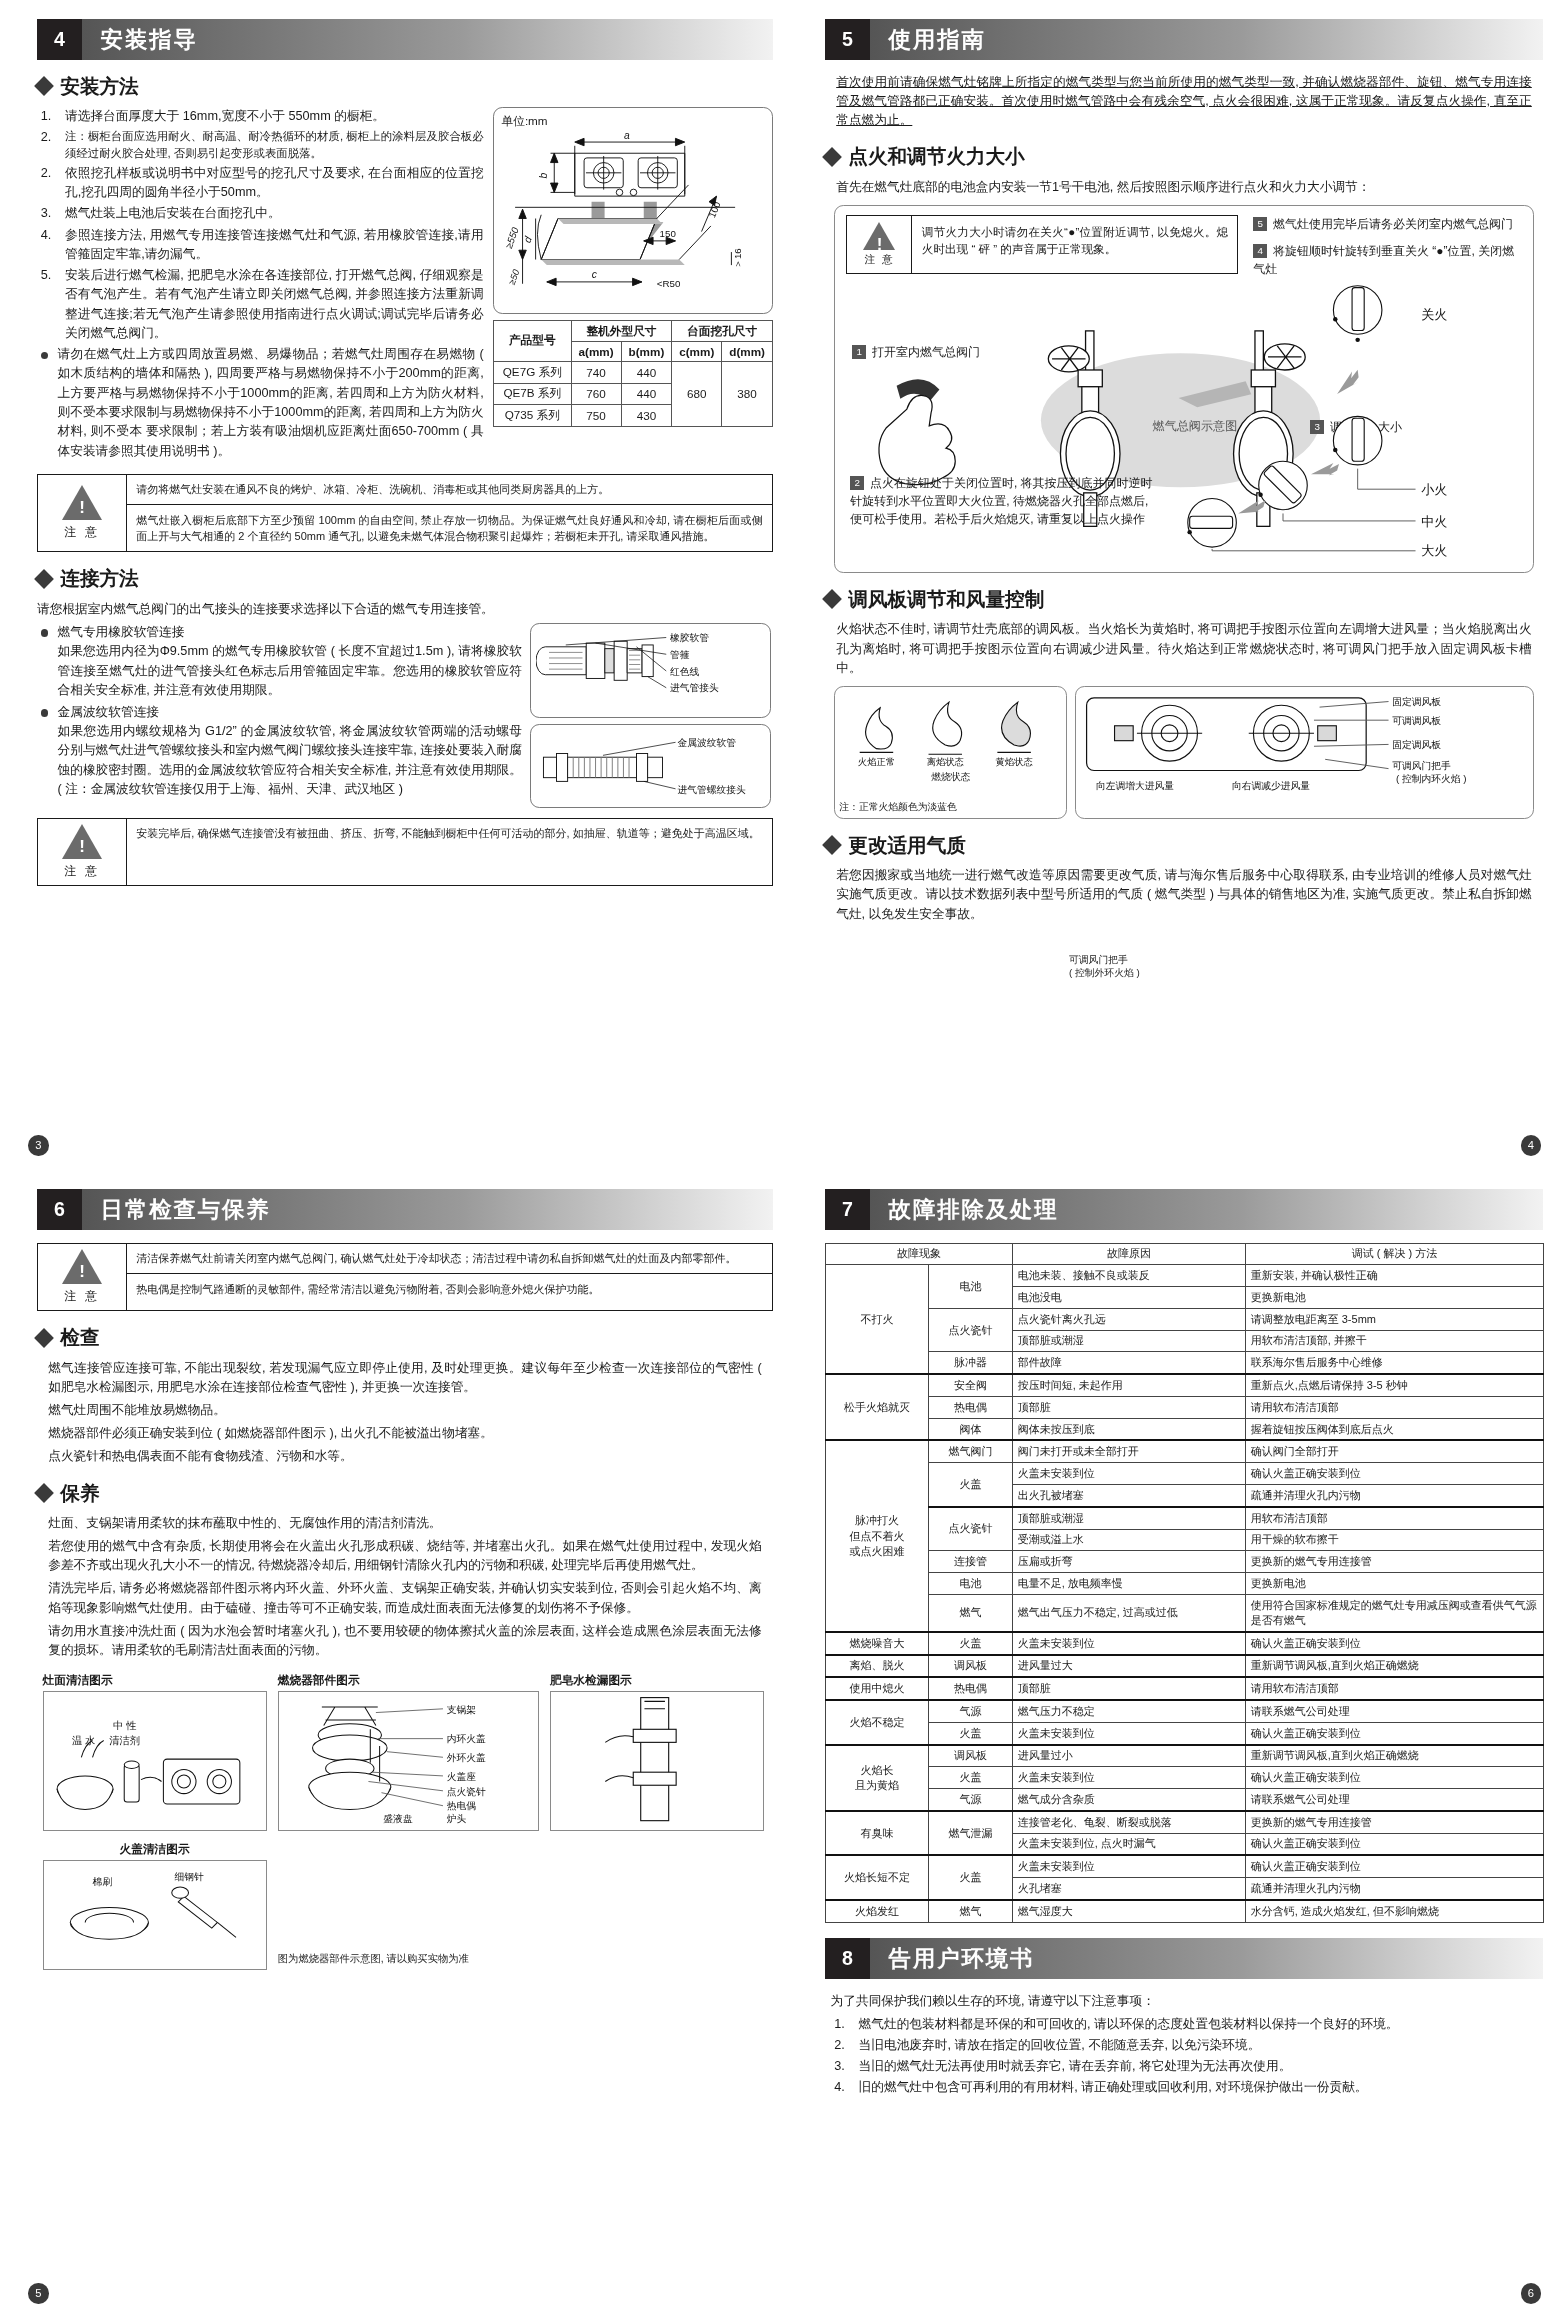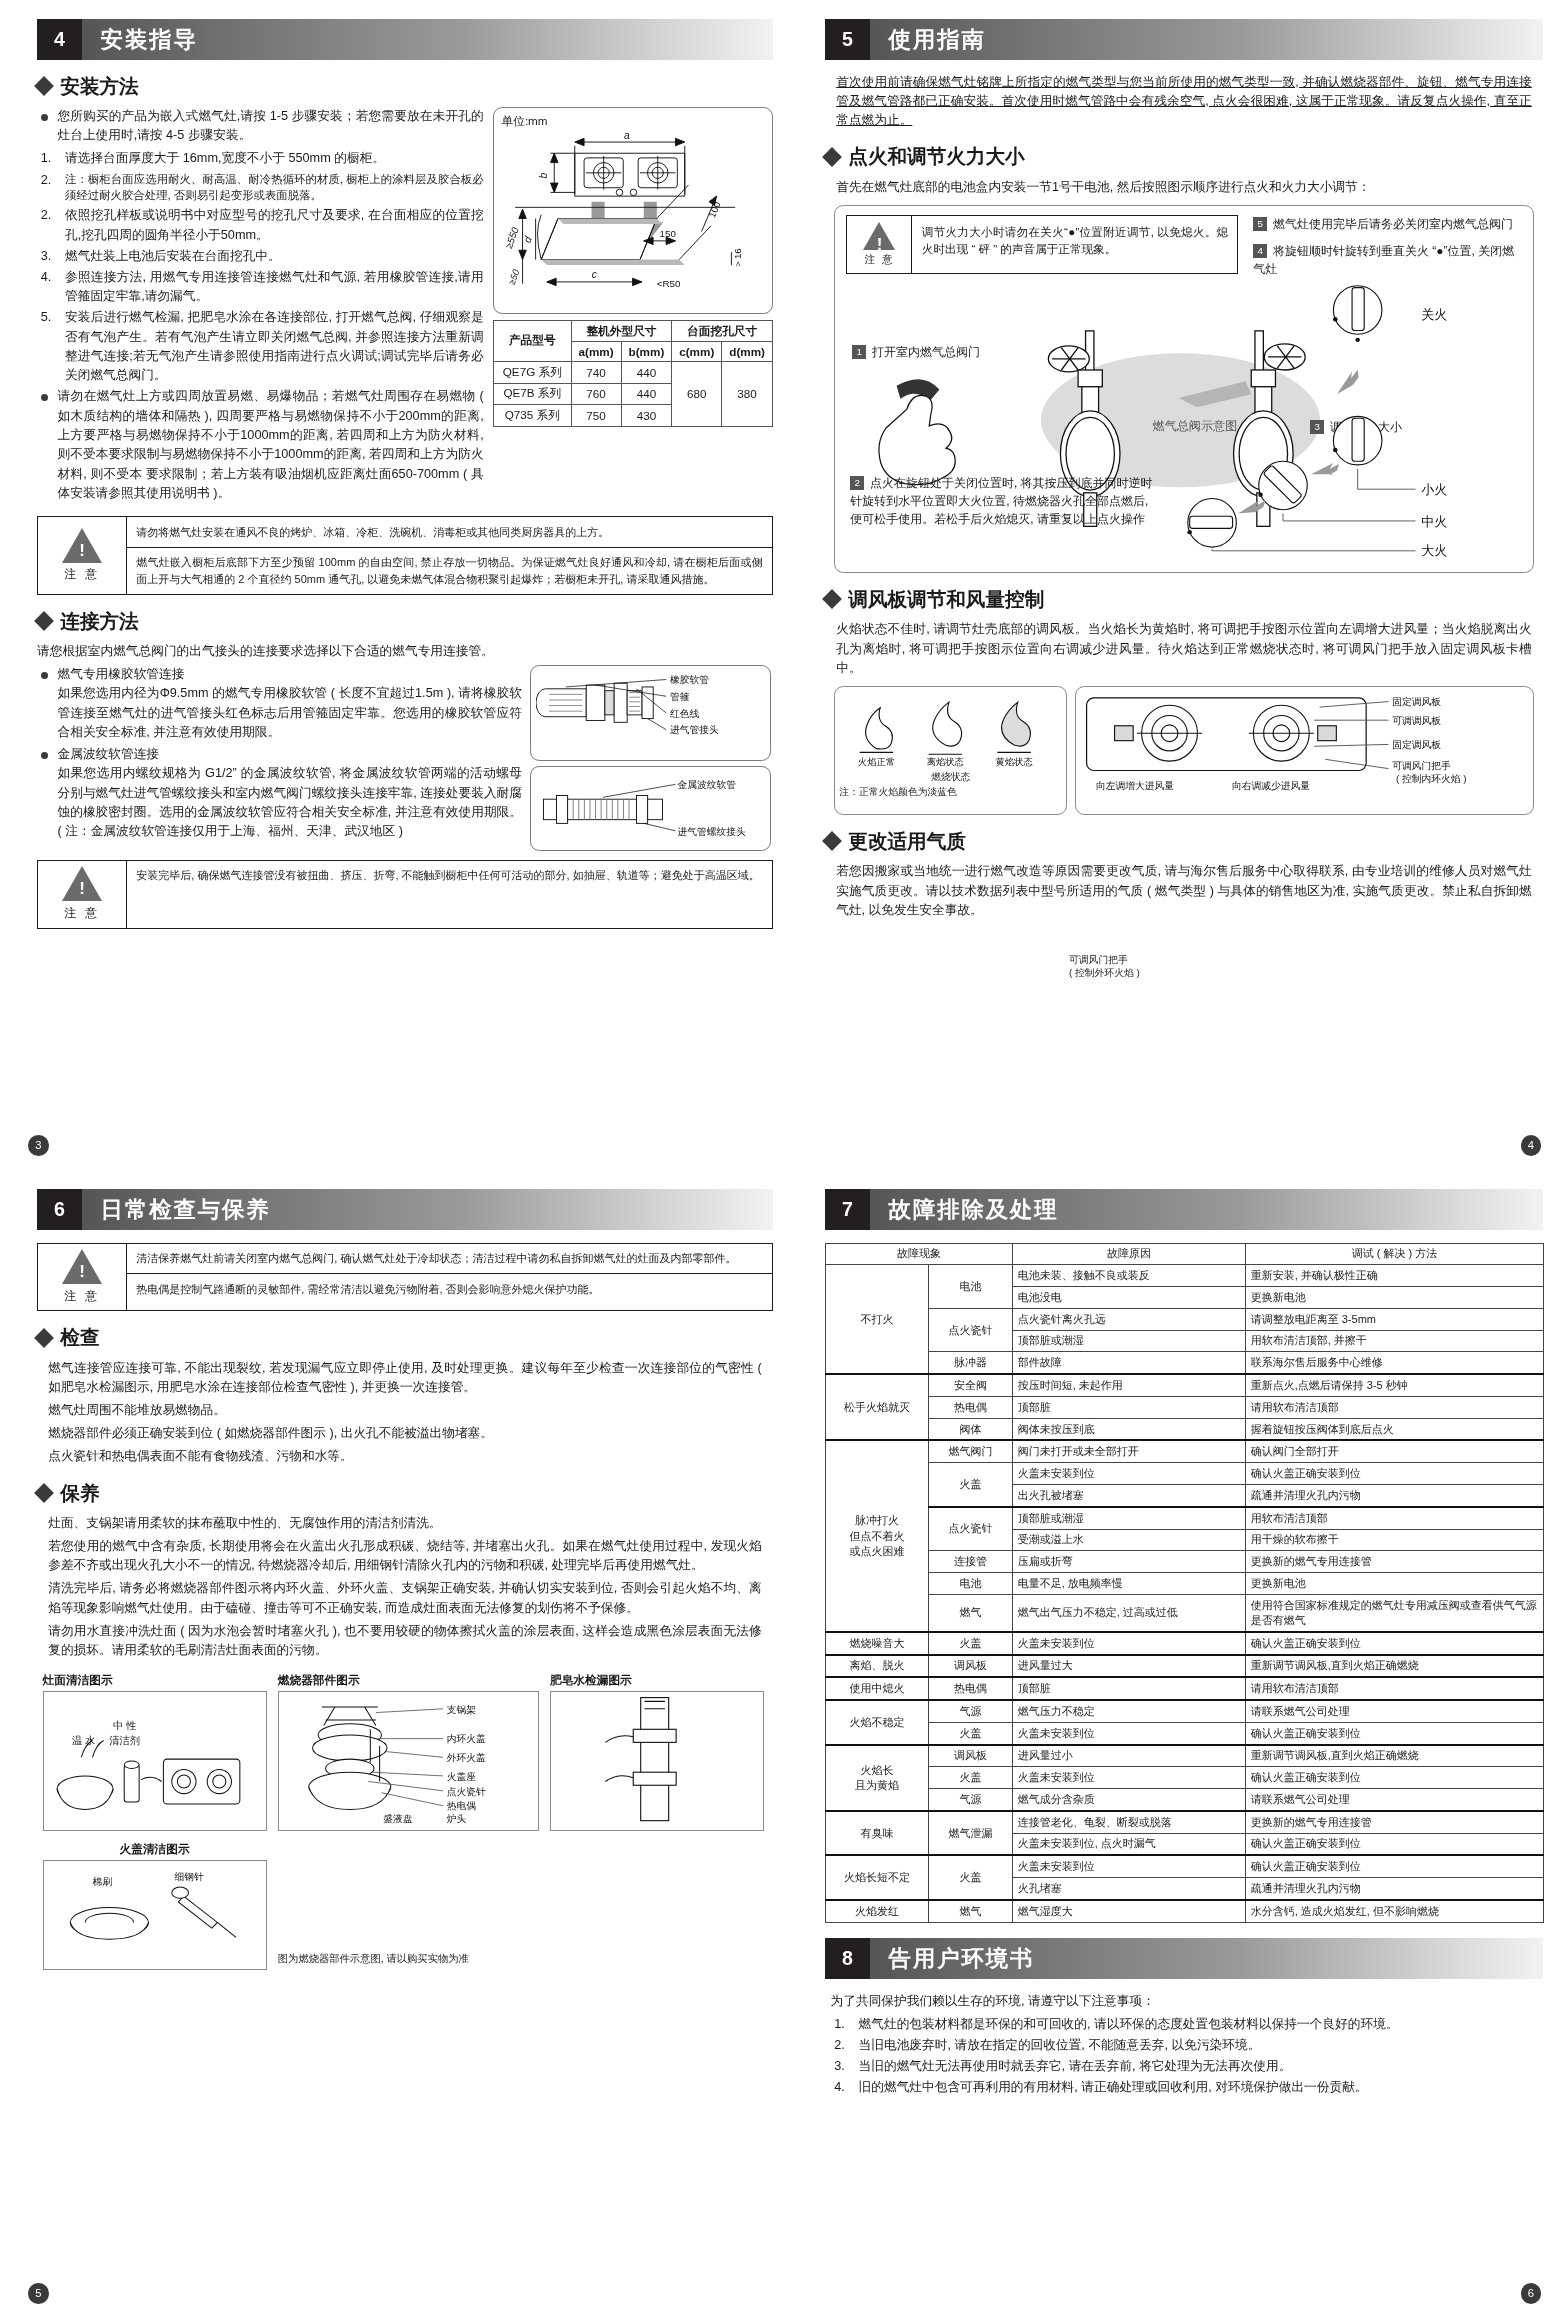--- a/index.html
+++ b/index.html
@@ -108,23 +108,20 @@
       <div class="ttl">安装指导</div>
     </div>
 
     <div class="h2">
       <span class="dia"></span>
       <span>安装方法</span>
     </div>
 
     <div style="display:flex; gap:9.3px;">
       <div style="width:447px;">
-        <ul class="bul">
-          <li>您所购买的产品为嵌入式燃气灶,请按 1-5 步骤安装；若您需要放在未开孔的灶台上使用时,请按 4-5 步骤安装。</li>
-        </ul>
         <ol class="num">
           <li>请选择台面厚度大于 16mm,宽度不小于 550mm 的橱柜。</li>
           <li style="padding-left:28px;list-style:none;">
             <span class="note-sub">注：橱柜台面应选用耐火、耐高温、耐冷热循环的材质, 橱柜上的涂料层及胶合板必须经过耐火胶合处理, 否则易引起变形或表面脱落。</span>
           </li>
         </ol>
         <ol class="num" start="2" style="counter-reset:n 1;">
           <li>依照挖孔样板或说明书中对应型号的挖孔尺寸及要求, 在台面相应的位置挖孔,挖孔四周的圆角半径小于50mm。</li>
           <li>燃气灶装上电池后安装在台面挖孔中。</li>
           <li>参照连接方法, 用燃气专用连接管连接燃气灶和气源, 若用橡胶管连接,请用管箍固定牢靠,请勿漏气。</li>
@@ -489,21 +486,21 @@
           <g stroke="#111" stroke-width="1.2" fill="none">
             <line x1="22" y1="66" x2="58" y2="66"></line>
             <line x1="96" y1="68" x2="132" y2="68"></line>
             <line x1="170" y1="66" x2="206" y2="66"></line>
           </g>
           <text x="40" y="80" font-size="10" text-anchor="middle" fill="#111">火焰正常</text>
           <text x="114" y="80" font-size="10" text-anchor="middle" fill="#111">离焰状态</text>
           <text x="188" y="80" font-size="10" text-anchor="middle" fill="#111">黄焰状态</text>
         </svg>
         <div style="font-size:9.8px;text-align:center;">燃烧状态</div>
-        <div style="font-size:9.8px;margin-top:2px;">注：正常火焰颜色为淡蓝色</div>
+        <div style="font-size:9.8px;margin-top:17px;">注：正常火焰颜色为淡蓝色</div>
       </div>
       <div class="panel" style="flex:1; padding:5.6px;">
         <svg width="438" height="116" viewBox="0 0 470 124">
           <rect x="6" y="6" width="300" height="78" rx="8" fill="#fff" stroke="#111" stroke-width="1.3"></rect>
           <g stroke="#111" fill="#fff" stroke-width="1.2">
             <circle cx="95" cy="44" r="30"></circle>
               <circle cx="95" cy="44" r="19"></circle>
               <circle cx="95" cy="44" r="9"></circle>
             <circle cx="215" cy="44" r="30"></circle>
               <circle cx="215" cy="44" r="19"></circle>

